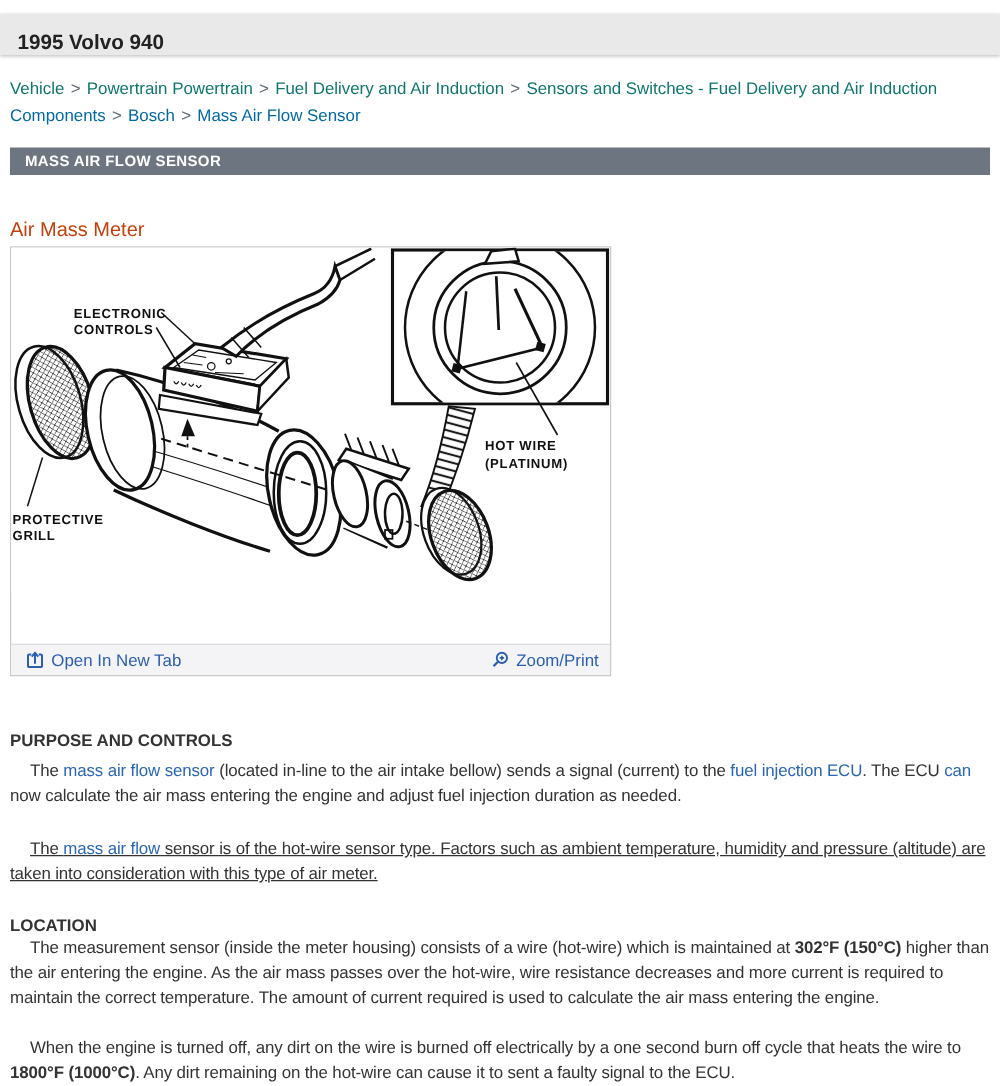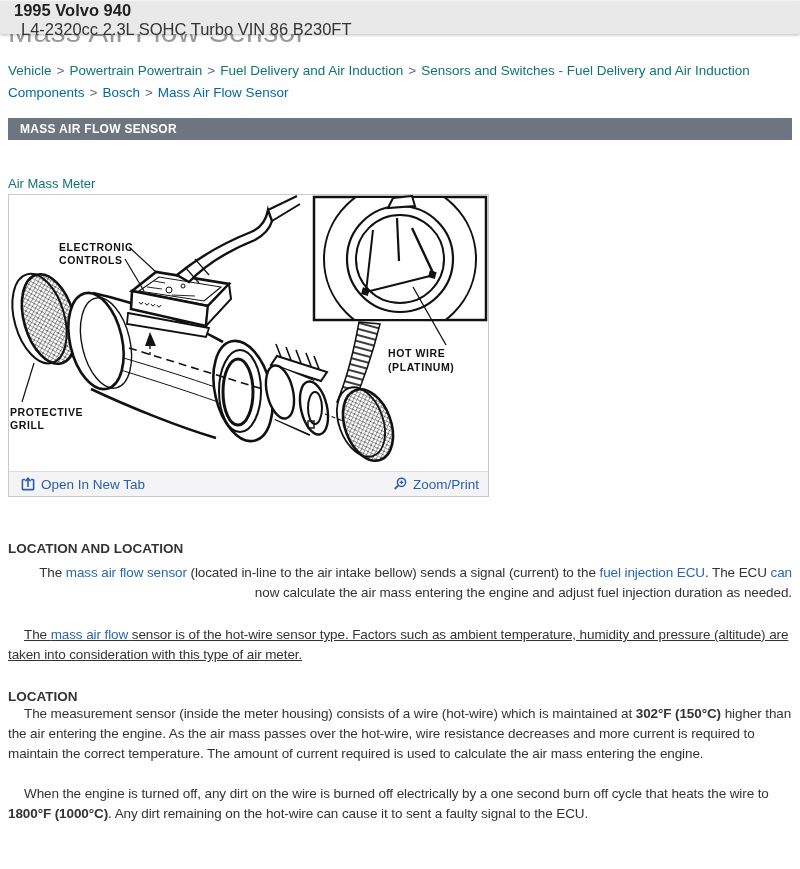--- a/index.html
+++ b/index.html
@@ -5,25 +5,24 @@
   * { box-sizing: border-box; }
   html, body { margin:0; padding:0; }
   body {
     width:800px; height:869px; overflow:hidden;
     background:#ffffff; color:#333;
     font-family:"Liberation Sans", sans-serif;
   }
 
   
   .topbar {
-    position:fixed; top:1px; left:0; width:800px; height:33px;
+    position:fixed; top:11px; left:0; width:800px; height:33px;
     background:#e9e9e9; z-index:10;
-    display:flex; align-items:flex-start; padding-left:14px;
+    display:flex; align-items:flex-end; padding-left:14px;
     box-shadow:0 1px 3px rgba(0,0,0,.28);
-    flex-direction:column;
   }
   .topbar .model { font-size:16.5px; font-weight:bold; color:#222; white-space:pre; }
   .topbar .engine { font-size:16.5px; font-weight:400; color:#333; margin-left:7px; }
 
   
   .page-title {
     margin:12px 0 0 8px; font-size:30px; line-height:40px;
     font-weight:400; color:#9a9a9a; letter-spacing:.4px;
   }
 
@@ -32,68 +31,68 @@
   .crumb-current { color:#0369a1; }
   .crumb-sep { color:#5f6a74; margin:0 5px; }
 
   .section-bar {
     margin:14px 8px 0 8px; height:22px; line-height:22px;
     background:#6d7581; color:#fff;
     font-size:12px; font-weight:bold; letter-spacing:.3px;
     padding-left:12px;
   }
 
-  .figure-caption { margin:36px 8px 0 8px; font-size:13px; color:#0f766e; }
+  .figure-caption { margin:36px 8px 0 8px; font-size:16px; color:#c2410c; }
 
   .figure {
     margin:3px 0 0 8px; width:481px;
     border:1px solid #c9c9c9; background:#fff;
   }
   .figure svg { display:block; }
   .figure-footer {
     height:25px; background:#f4f4f7; border-top:1px solid #dcdce0;
     display:flex; align-items:center; justify-content:space-between;
     padding:0 9px 0 12px;
+    margin-top:41px;
   }
   .fig-link {
     display:flex; align-items:center; gap:6px;
     color:#2a5fae; font-size:13.5px; cursor:pointer; text-decoration:none;
   }
 
   .sec-heading { margin:0 0 0 8px; font-size:13.5px; font-weight:bold; color:#333; }
   .mt-first { margin-top:44px; }
   .mt-second { margin-top:24px; }
 
   .para {
     margin:0 8px; width:784px;
     font-size:13.5px; line-height:20px; letter-spacing:-0.1px;
     text-indent:16px; color:#333;
   }
-  .p1 { margin-top:7px;text-align:right; }
+  .p1 { margin-top:7px; }
   .p2 { margin-top:22px;text-decoration:underline; }
   .p3 { margin-top:0; }
   .p4 { margin-top:20px; }
 
   .seg-link { color:#2a66b1; cursor:pointer; }
   .seg-bold { font-weight:bold; }
 
   
   .diag-label {
     font-family:"Liberation Sans", sans-serif;
     font-size:10.5px; font-weight:bold; fill:#111; letter-spacing:.6px;
   }
 </style>
 </head>
 <body>
 
 <h1 class="page-title">Mass Air Flow Sensor</h1>
 
 <div class="topbar">
   <span class="model">1995 Volvo 940</span>
-  <span class="engine">L4-2320cc 2.3L SOHC Turbo VIN 86 B230FT</span>
 </div>
 
 <nav class="breadcrumb">
   <a class="crumb-link">Vehicle</a><span class="crumb-sep">&gt;</span><a class="crumb-link">Powertrain Powertrain</a><span class="crumb-sep">&gt;</span><a class="crumb-link">Fuel Delivery and Air Induction</a><span class="crumb-sep">&gt;</span><a class="crumb-link">Sensors and Switches - Fuel Delivery and Air Induction</a><br>
   <span class="crumb-current">Components</span><span class="crumb-sep">&gt;</span><span class="crumb-current">Bosch</span><span class="crumb-sep">&gt;</span><span class="crumb-current">Mass Air Flow Sensor</span>
 </nav>
 
 <div class="section-bar">MASS AIR FLOW SENSOR</div>
 
 <div class="figure-caption">Air Mass Meter</div>
@@ -213,19 +212,19 @@
       <svg width="14" height="14" viewBox="0 0 14 14" fill="none" stroke="#2a5fae" stroke-width="1.5">
         <circle cx="8.5" cy="5.3" r="4.1"></circle>
         <path d="M8.5,3.5 V7.1 M6.7,5.3 H10.3" stroke-width="1.3"></path>
         <path d="M5.3,8.4 L1.8,12" stroke-width="1.8"></path>
       </svg>
       <span>Zoom/Print</span>
     </a>
   </div>
 </div>
 
-<h2 class="sec-heading mt-first">LOCATION AND LOCATION</h2>
+<h2 class="sec-heading mt-first">PURPOSE AND CONTROLS</h2>
 <p class="para p1"><span class="seg-plain">The </span><span class="seg-link">mass air flow sensor</span><span class="seg-plain"> (located in-line to the air intake bellow) sends a signal (current) to the </span><span class="seg-link">fuel injection ECU</span><span class="seg-plain">. The ECU </span><span class="seg-link">can</span><span class="seg-plain"> now calculate the air mass entering the engine and adjust fuel injection duration as needed.</span></p>
 <p class="para p2"><span class="seg-plain">The </span><span class="seg-link">mass air flow</span><span class="seg-plain"> sensor is of the hot-wire sensor type. Factors such as ambient temperature, humidity and pressure (altitude) are taken into consideration with this type of air meter.</span></p>
 
 <h2 class="sec-heading mt-second">LOCATION</h2>
 <p class="para p3"><span class="seg-plain">The measurement sensor (inside the meter housing) consists of a wire (hot-wire) which is maintained at </span><span class="seg-bold">302°F (150°C)</span><span class="seg-plain"> higher than the air entering the engine. As the air mass passes over the hot-wire, wire resistance decreases and more current is required to maintain the correct temperature. The amount of current required is used to calculate the air mass entering the engine.</span></p>
 <p class="para p4"><span class="seg-plain">When the engine is turned off, any dirt on the wire is burned off electrically by a one second burn off cycle that heats the wire to </span><span class="seg-bold">1800°F (1000°C)</span><span class="seg-plain">. Any dirt remaining on the hot-wire can cause it to sent a faulty signal to the ECU.</span></p>
 
 </body></html>

